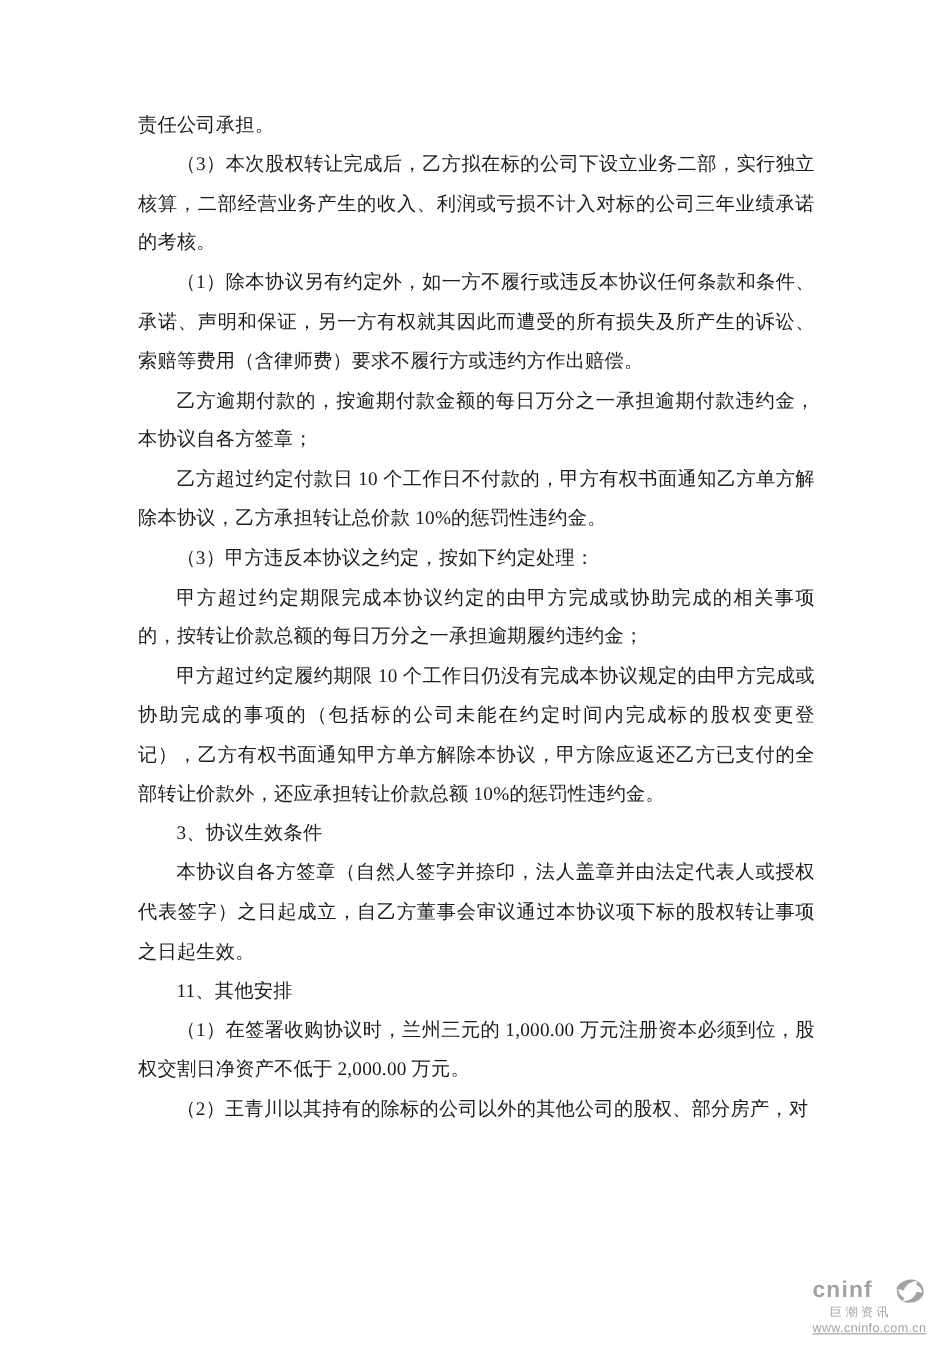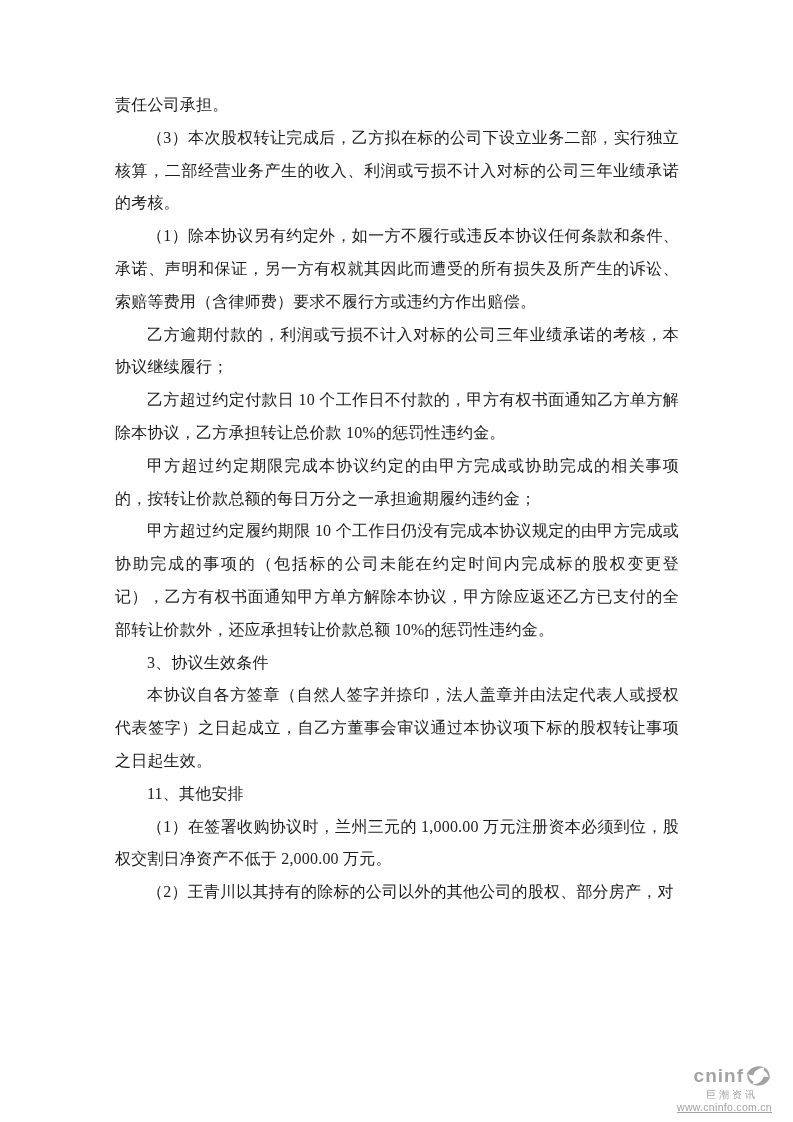--- a/index.html
+++ b/index.html
@@ -37,55 +37,57 @@
     right: 6px;
     bottom: 8px;
     text-align: right;
     font-family: "Liberation Sans", "DejaVu Sans", sans-serif;
     line-height: 1.1;
     user-select: none;
   }
   .logo-row {
     display: flex;
     align-items: center;
-    justify-content: flex-end;
+    justify-content: space-between;
     gap: 1px;
   }
   .logo-text {
     font-weight: bold;
     font-size: 19px;
     letter-spacing: 1px;
   }
   .logo-icon svg {
     display: block;
   }
   .logo-sub {
     font-size: 10px;
     letter-spacing: 3px;
     margin-top: 1px;
     margin-right: 14px;
+    text-align: center;
   }
   .logo-url {
     font-size: 10.5px;
     letter-spacing: 0.3px;
     margin-top: 2px;
     text-decoration: underline;
   }
 </style>
 </head>
 <body>
 
 <div class="page">
 
   <div class="doc-body" style="color: rgb(28, 28, 28);">
       <p class="para">责任公司承担。</p>
       <p class="para indent">（3）本次股权转让完成后，乙方拟在标的公司下设立业务二部，实行独立核算，二部经营业务产生的收入、利润或亏损不计入对标的公司三年业绩承诺的考核。</p>
       <p class="para indent">（1）除本协议另有约定外，如一方不履行或违反本协议任何条款和条件、承诺、声明和保证，另一方有权就其因此而遭受的所有损失及所产生的诉讼、索赔等费用（含律师费）要求不履行方或违约方作出赔偿。</p>
-      <p class="para indent">乙方逾期付款的，利润或亏损不计入对标的公司三年业绩承诺的考核，本协议继续履行；</p>
+      <p class="para indent">乙方逾期付款的，按逾期付款金额的每日万分之一承担逾期付款违约金，本协议自各方签章；</p>
       <p class="para indent">乙方超过约定付款日 10 个工作日不付款的，甲方有权书面通知乙方单方解除本协议，乙方承担转让总价款 10%的惩罚性违约金。</p>
+      <p class="para indent">（3）甲方违反本协议之约定，按如下约定处理：</p>
       <p class="para indent">甲方超过约定期限完成本协议约定的由甲方完成或协助完成的相关事项的，按转让价款总额的每日万分之一承担逾期履约违约金；</p>
       <p class="para indent">甲方超过约定履约期限 10 个工作日仍没有完成本协议规定的由甲方完成或协助完成的事项的（包括标的公司未能在约定时间内完成标的股权变更登记），乙方有权书面通知甲方单方解除本协议，甲方除应返还乙方已支付的全部转让价款外，还应承担转让价款总额 10%的惩罚性违约金。</p>
       <p class="para indent">3、协议生效条件</p>
       <p class="para indent">本协议自各方签章（自然人签字并捺印，法人盖章并由法定代表人或授权代表签字）之日起成立，自乙方董事会审议通过本协议项下标的股权转让事项之日起生效。</p>
       <p class="para indent">11、其他安排</p>
       <p class="para indent">（1）在签署收购协议时，兰州三元的 1,000.00 万元注册资本必须到位，股权交割日净资产不低于 2,000.00 万元。</p>
       <p class="para indent">（2）王青川以其持有的除标的公司以外的其他公司的股权、部分房产，对</p>
     </div>
 
   <div class="cninfo-logo" style="color: rgb(163, 163, 163);">

